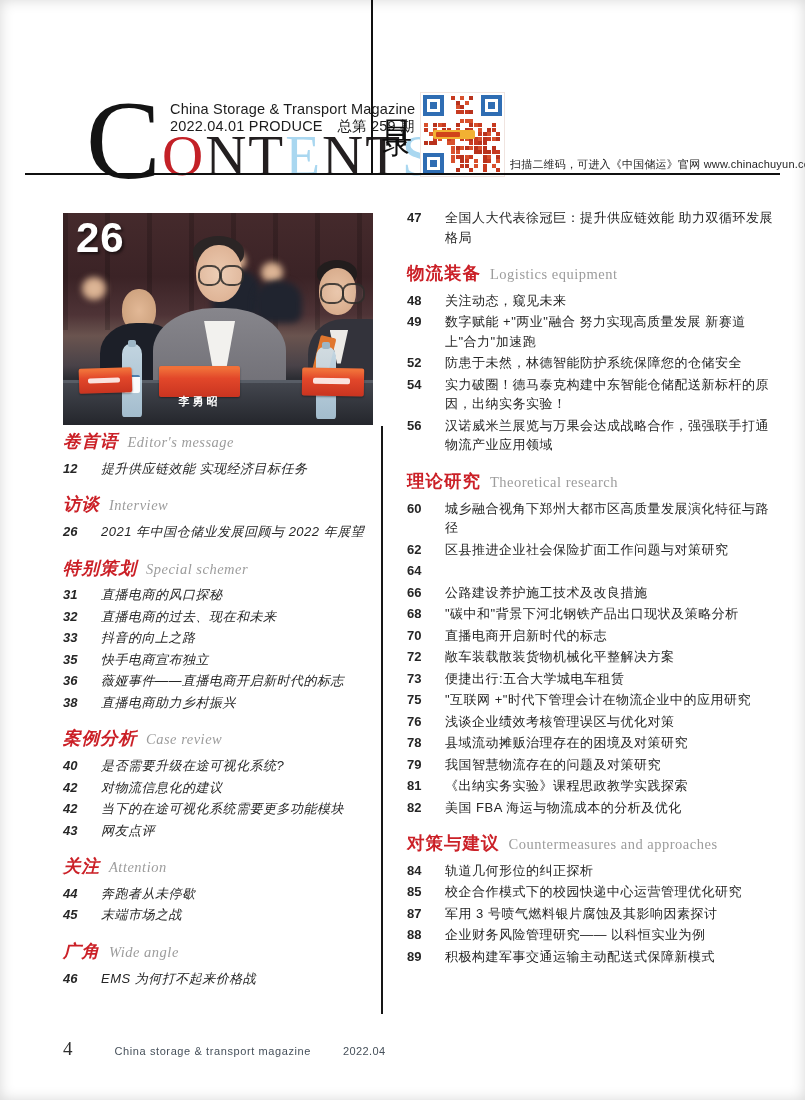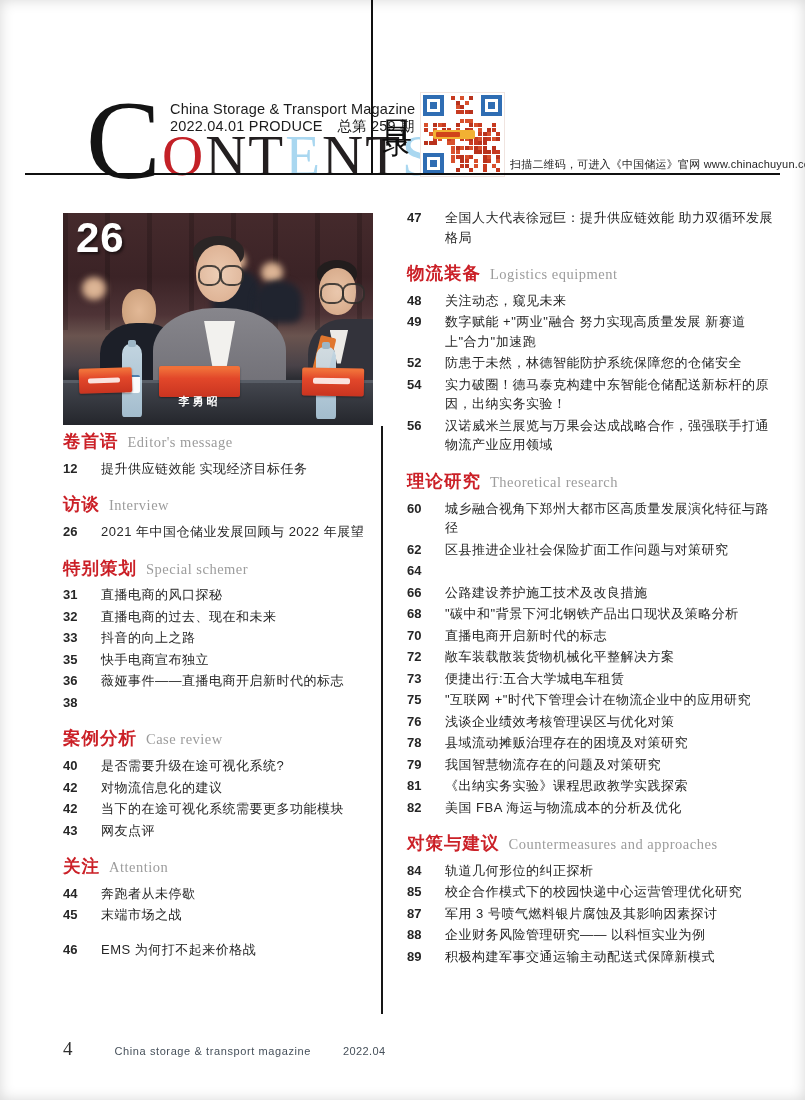--- a/index.html
+++ b/index.html
@@ -62,21 +62,21 @@
          border-radius:38% 38% 10% 10%/14% 14% 6% 6%;}
   .bottle::before{content:"";position:absolute;left:30%;top:-6%;width:40%;height:9%;background:#9db6c6;border-radius:2px;}
   .bottle::after{content:"";position:absolute;left:8%;top:42%;width:84%;height:22%;background:rgba(255,255,255,.92);
          border-top:2px solid #4d7fae;border-radius:2px;}
   .photo-pagenum{position:absolute;left:13px;top:4px;font:800 42px/1 "Liberation Sans",sans-serif;color:#fff;
          text-shadow:2px 2px 3px rgba(0,0,0,.55);letter-spacing:1px;}
 
   
   .col-divider{position:absolute;left:381px;top:426px;width:2px;height:588px;background:#161616;}
   .col{position:absolute;}
-  .col-left{left:63px;top:430px;width:312px;}
+  .col-left{left:63px;top:430px;width:312px;font-style:italic;}
   .col-right{left:407px;top:208px;width:370px;}
   .sec{margin-top:15px;}
   .col .sec:first-child{margin-top:0;}
   .sec-title{margin-bottom:6px;white-space:nowrap;}
   .sec-title .cn{font-size:17.5px;line-height:1.3;font-weight:700;color:#cb2027;letter-spacing:1px;}
   .sec-title .en{font-family:"Liberation Serif",serif;font-size:14.5px;color:#9c9c9c;margin-left:9px;letter-spacing:.5px;}
   .item{display:flex;margin-bottom:2px;}
   .item .num{flex:0 0 38px;font-weight:700;font-size:13px;color:#262626;line-height:1.5;}
   .item .tt{flex:1;font-size:13px;color:#262626;line-height:1.5;letter-spacing:.5px;}
 
@@ -289,20 +289,21 @@
         <div class="item">
           <span class="num">35</span>
           <span class="tt">快手电商宣布独立</span>
         </div>
         <div class="item">
           <span class="num">36</span>
           <span class="tt">薇娅事件——直播电商开启新时代的标志</span>
         </div>
         <div class="item">
           <span class="num">38</span>
+          <span class="tt">直播电商助力乡村振兴</span>
         </div>
       </div>
       <div class="sec">
         <div class="sec-title"><span class="cn">案例分析</span><span class="en">Case review</span></div>
         <div class="item">
           <span class="num">40</span>
           <span class="tt">是否需要升级在途可视化系统?</span>
         </div>
         <div class="item">
           <span class="num">42</span>
@@ -322,20 +323,21 @@
         <div class="item">
           <span class="num">44</span>
           <span class="tt">奔跑者从未停歇</span>
         </div>
         <div class="item">
           <span class="num">45</span>
           <span class="tt">末端市场之战</span>
         </div>
       </div>
       <div class="sec">
+        <div class="sec-title"><span class="cn">广角</span><span class="en">Wide angle</span></div>
         <div class="item">
           <span class="num">46</span>
           <span class="tt">EMS 为何打不起来价格战</span>
         </div>
       </div>
     </div>
   <div class="col col-right">
       <div class="sec no-head">
         <div class="item">
           <span class="num">47</span>

